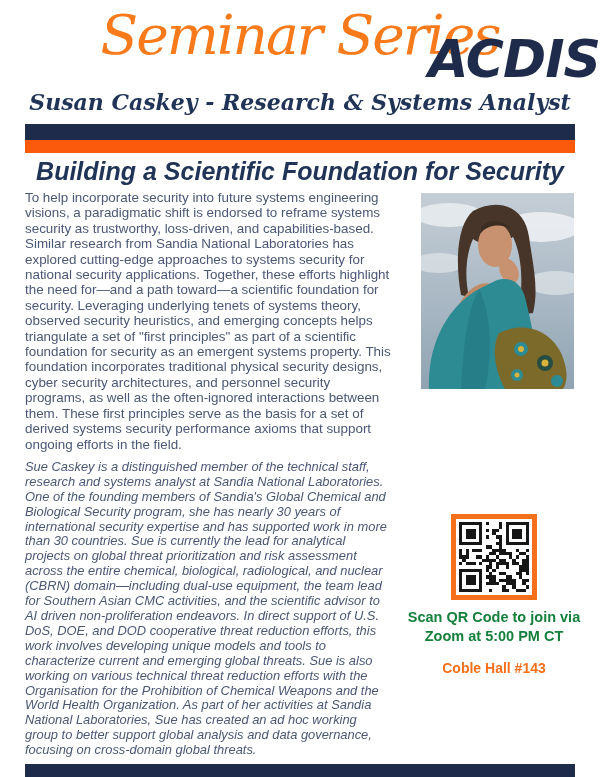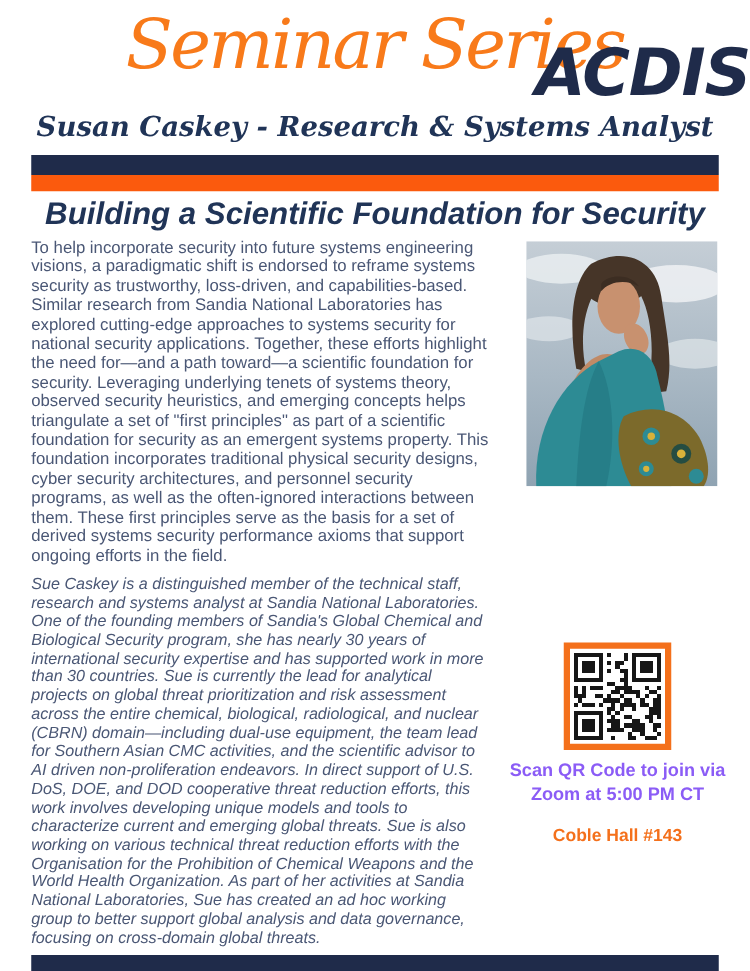--- a/index.html
+++ b/index.html
@@ -47,21 +47,21 @@
     font-size:12.9px; line-height:14.9px; color:#4A5775;
   }
   .qr-panel { width:162px; flex:none; display:flex; flex-direction:column; align-items:center; }
   .qr-frame {
     margin-top:54px; width:86px; height:86px; border:5px solid #F4701B;
     background:#fff; padding:3px;
   }
   .qr-frame svg, .footer-qr svg { display:block; width:100%; height:100%; }
   .qr-caption {
     margin-top:8px; text-align:center; font-weight:bold; font-size:14.5px;
-    line-height:19px; color:#8b5cf6; white-space:nowrap;
+    line-height:19px; color:#15803d; white-space:nowrap;
   }
   .qr-room { margin-top:14px; text-align:center; font-weight:bold; font-size:14px; color:#F4701B; }
   
   .footer-bar-navy { height:17px; background:#1F2B4A; margin:6px 25px 0 25px; }
 </style>
 </head>
 <body>
 
 <div class="page">
 

